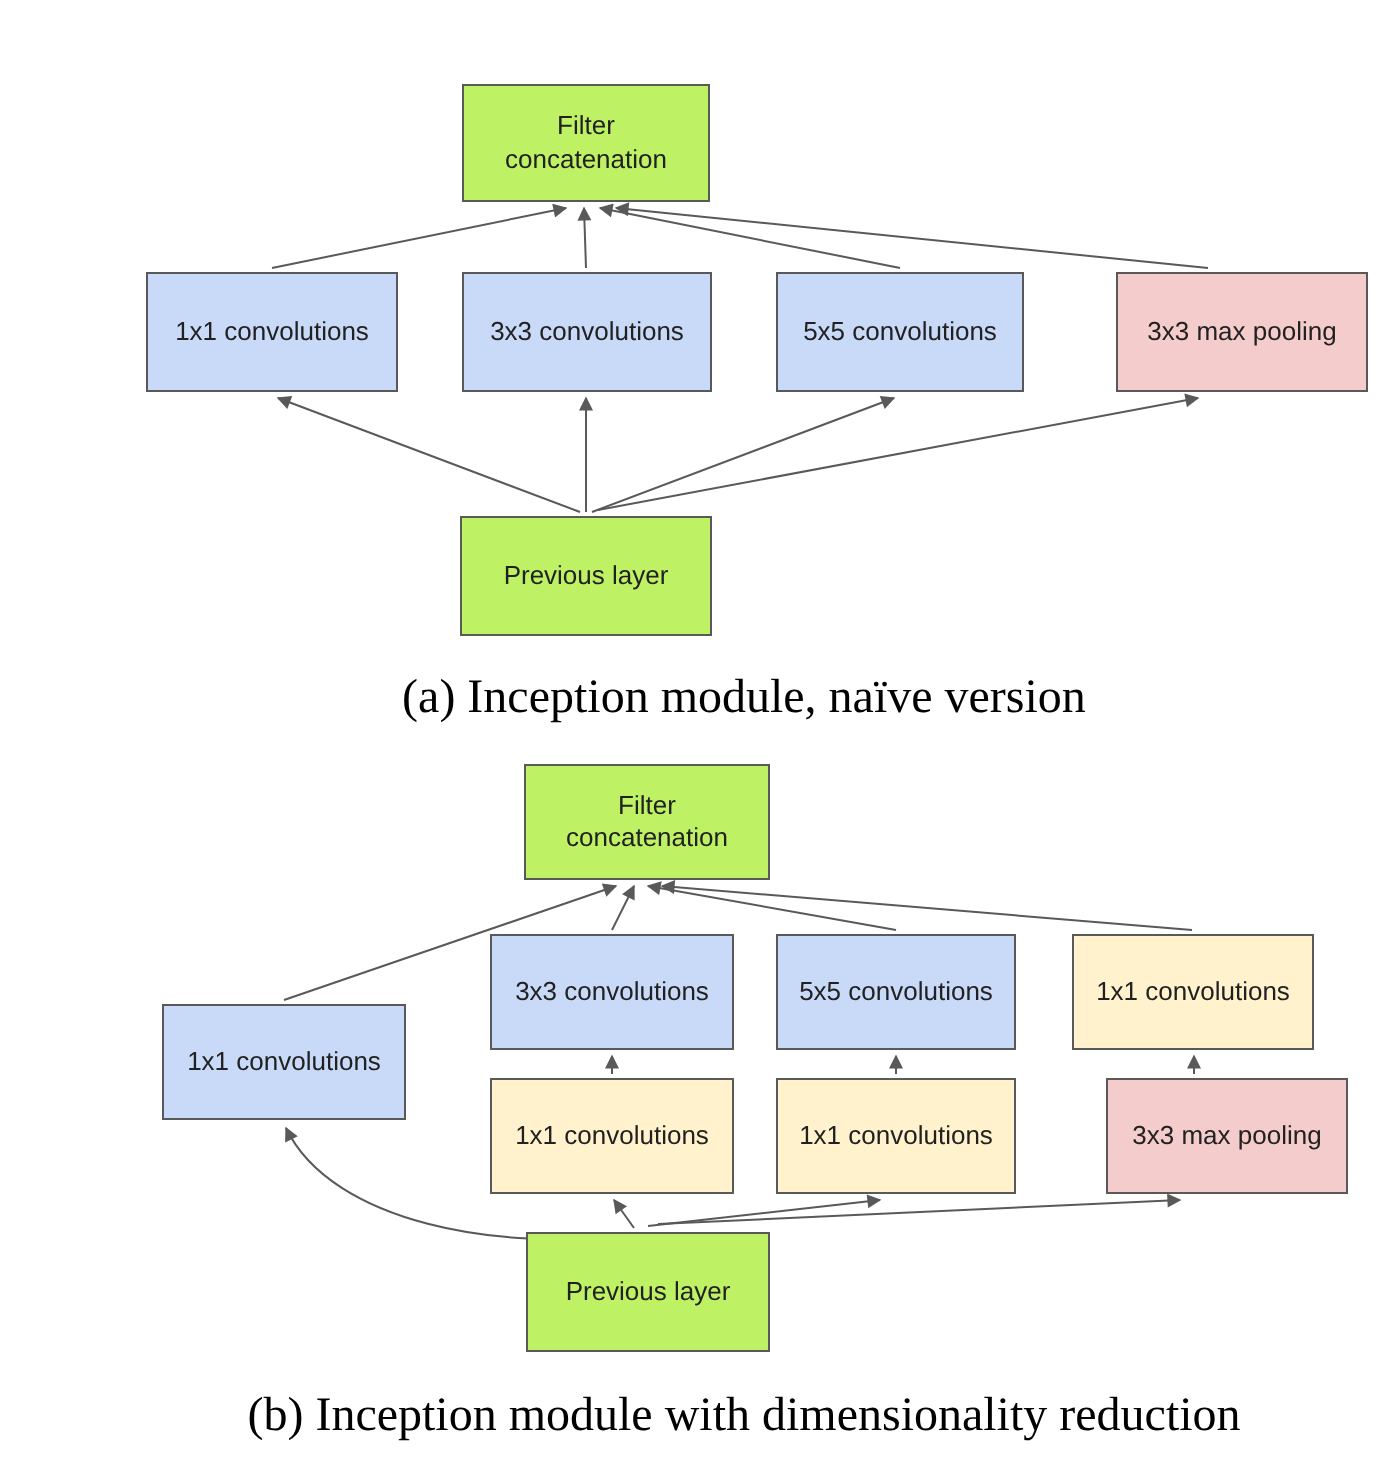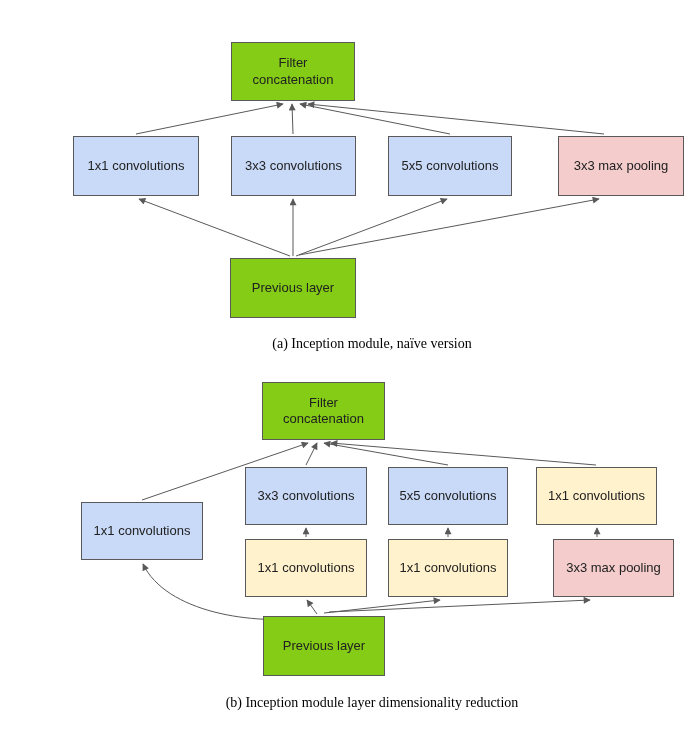--- a/index.html
+++ b/index.html
@@ -14,29 +14,29 @@
   .node{
     position:absolute;
     box-sizing:border-box;
     border:1px solid #595959;
     display:flex;align-items:center;justify-content:center;
     text-align:center;
     font-size:13px;line-height:1.25;
     color:#212121;
     padding:2px 6px;
   }
-  .green{background:#84cc16;justify-content:center;}
+  .green{background:#bef264;justify-content:center;}
   .blue{background:#c9daf8;}
   .yellow{background:#fff2cc;}
   .pink{background:#f4cccc;margin-left:17px;}
   .caption{
     position:absolute;left:46px;width:652px;
     text-align:center;
     font-family:"Liberation Serif",serif;
-    font-size:14px;color:#000000;
+    font-size:24px;color:#000000;
     white-space:nowrap;
   }
 </style>
 </head>
 <body>
 
 <div class="figure">
 
   <svg class="edges" width="698" height="734" xmlns="http://www.w3.org/2000/svg">
     <defs>
@@ -111,15 +111,15 @@
   <div class="node yellow" style="left:388px;top:539px;width:120px;height:58px">
     <span>1x1 convolutions</span>
   </div>
   <div class="node pink" style="left:536px;top:539px;width:121px;height:58px">
     <span>3x3 max pooling</span>
   </div>
   <div class="node green" style="left:263px;top:616px;width:122px;height:60px">
     <span>Previous layer</span>
   </div>
 
-  <div class="caption" style="top:695px">(b) Inception module layer dimensionality reduction</div>
+  <div class="caption" style="top:695px">(b) Inception module with dimensionality reduction</div>
 
 </div>
 
 </body></html>

